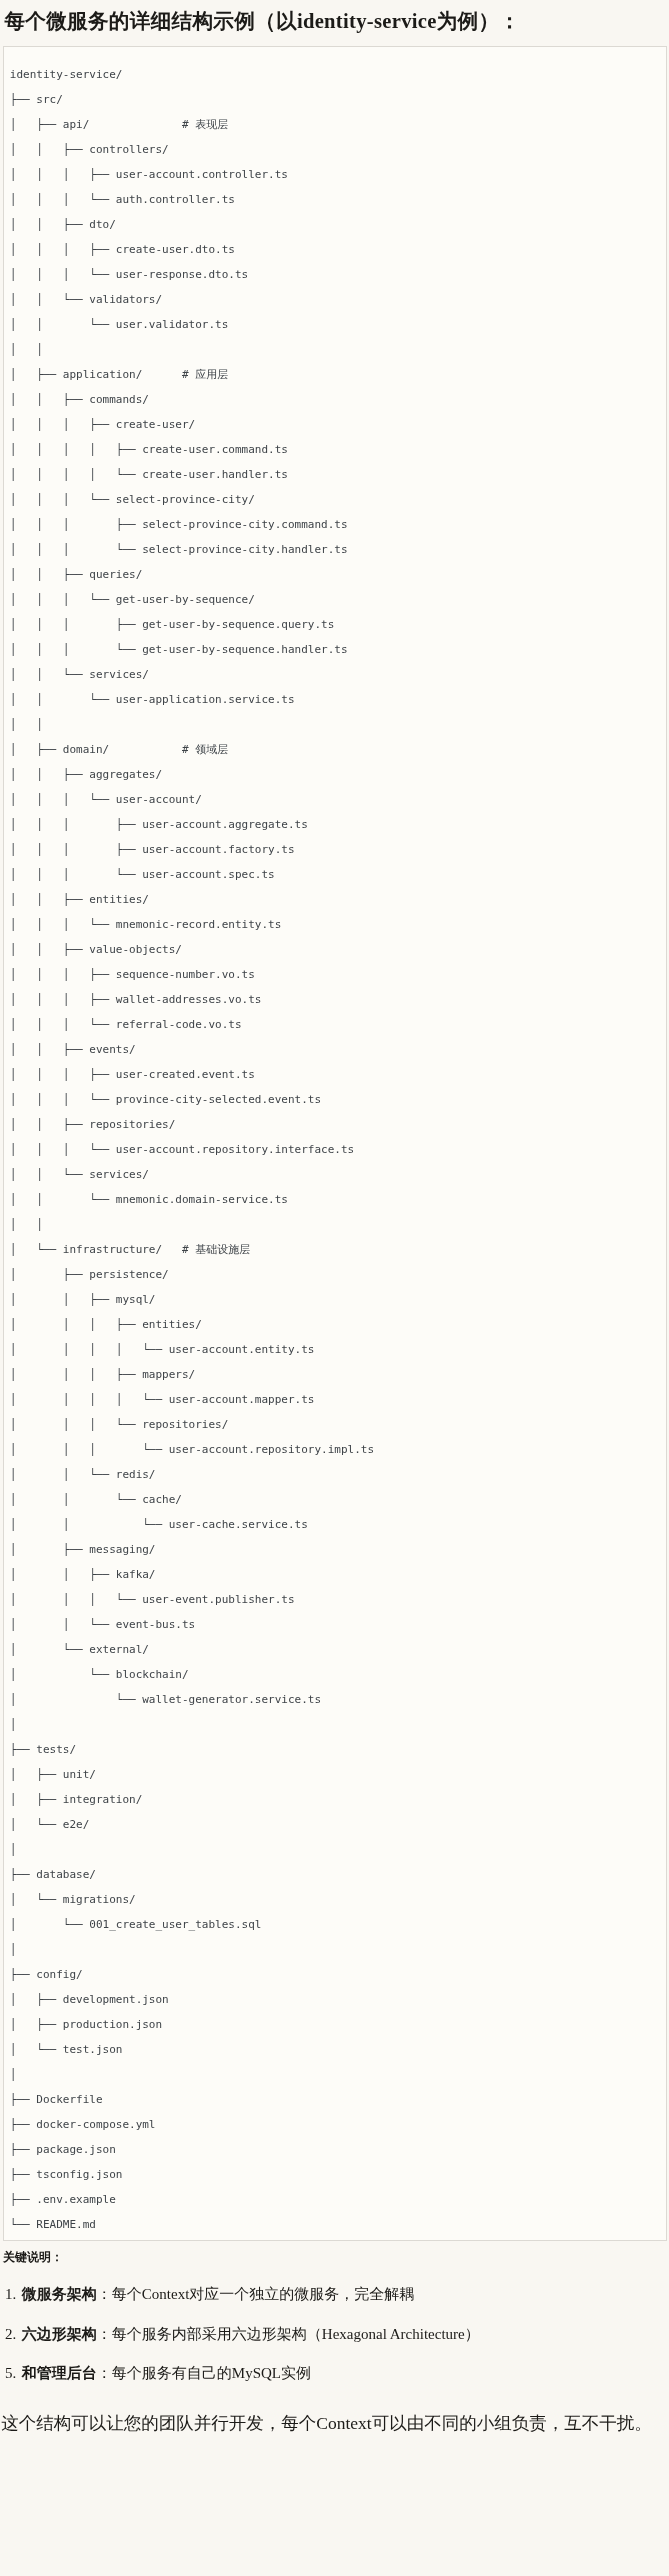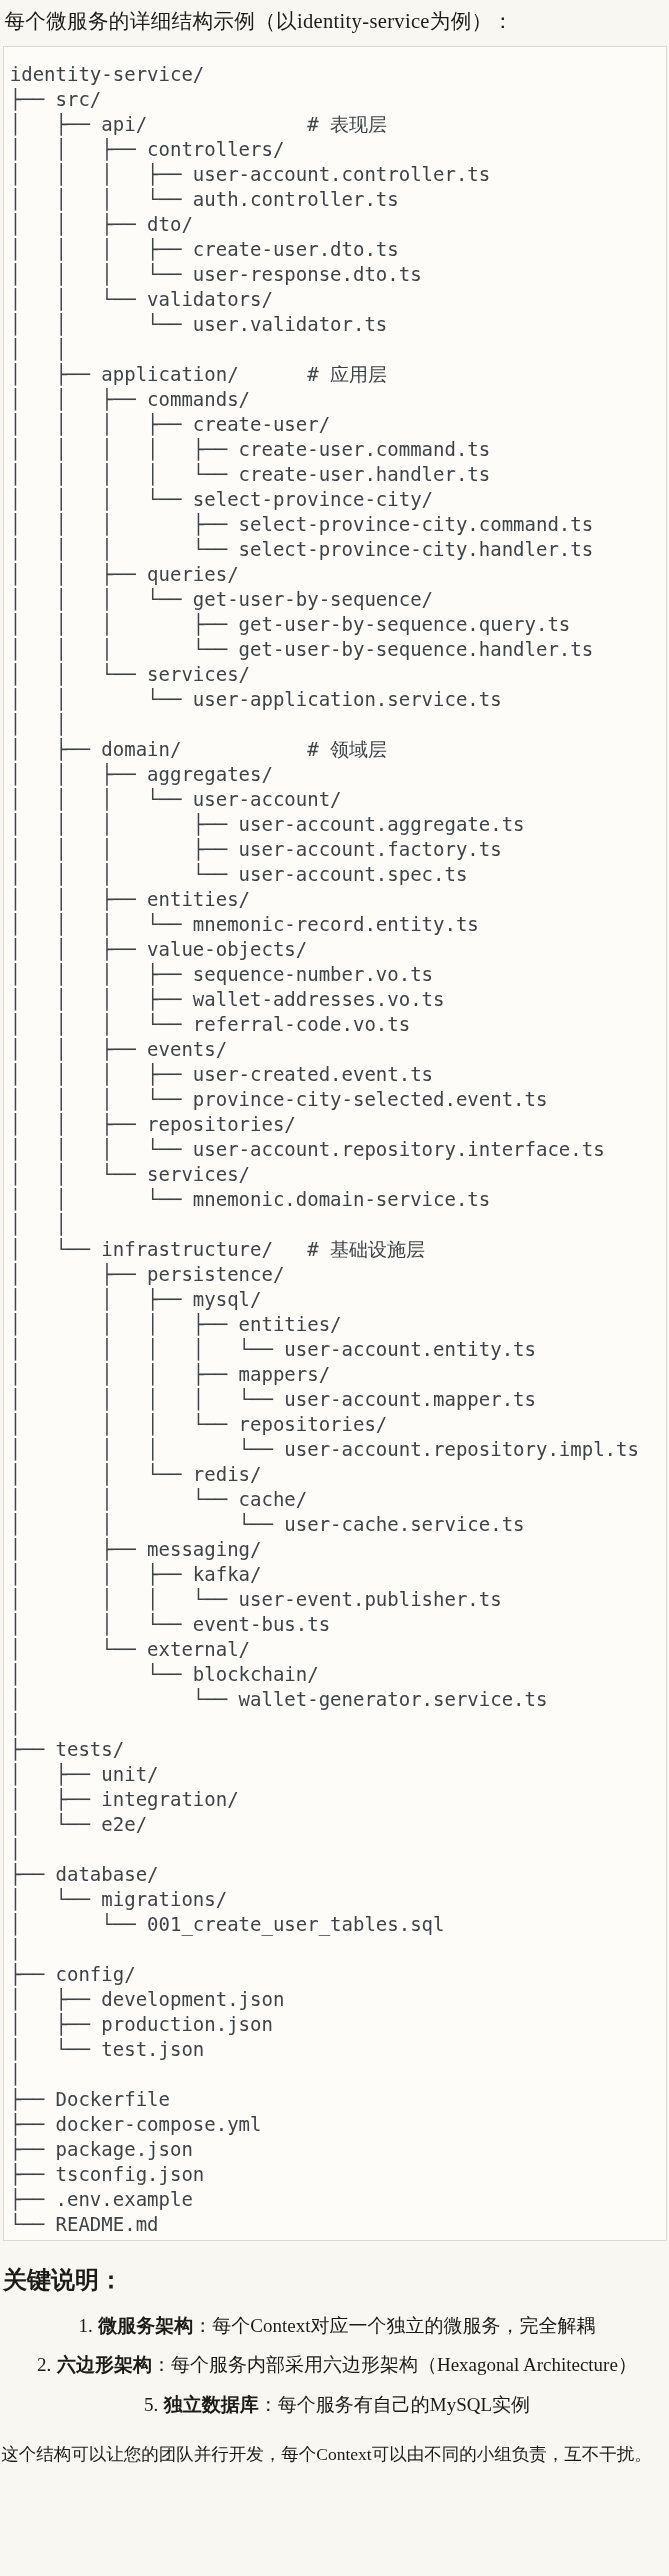--- a/index.html
+++ b/index.html
@@ -7,56 +7,55 @@
   body {
     width: 669px;
     min-height: 2576px;
     background: #f9f7f2;
     color: #1c1b18;
     font-family: "Liberation Serif", serif;
   }
   .page { width: 669px; }
   h1.page-title {
     font-size: 20.6px;
-    font-weight: 400;
+    font-weight: 700;
     line-height: 1.3;
     margin: 0;
     padding: 7.5px 5px 0 4.4px;
     letter-spacing: 0.3px;
   }
   pre.tree-block {
     margin: 12px 2.5px 0 2.5px;
     border: 1.3px solid #dcd9d3;
     background: #fdfcf8;
     color: #3e4348;
     font-family: "DejaVu Sans Mono", "Liberation Mono", monospace;
-    font-size: 19px;
+    font-size: 11px;
     line-height: 25px;
     padding: 15px 5px 3.1px 6.3px;
     white-space: pre;
     overflow: hidden;
   }
   h2.notes-heading {
-    font-size: 24px;
+    font-size: 12px;
     font-weight: 700;
-    margin: 24px 0 0 0;
+    margin: 9px 0 0 0;
     padding-left: 3.1px;
     line-height: 1.3;
   }
   ol.notes-list {
     list-style: none;
     margin: 16.3px 0 0 0;
     padding: 0 0 0 5px;
   }
   ol.notes-list li {
-    font-size: 19px;
+    font-size: 15px;
     line-height: 25px;
     margin: 0 0 14.4px 0;
     white-space: nowrap;
-    text-align: center;
   }
   ol.notes-list .num { margin-right: 5.6px; }
   ol.notes-list strong { font-weight: 700; }
   p.closing-note {
     font-size: 17.5px;
     line-height: 25px;
     margin: 25px 0 0 0;
     padding: 0 1.3px;
   }
 </style>
@@ -153,19 +152,19 @@
 ├── package.json
 ├── tsconfig.json
 ├── .env.example
 └── README.md</pre>
 
   <h2 class="notes-heading">关键说明：</h2>
 
   <ol class="notes-list">
     <li><span class="num">1.</span><strong>微服务架构</strong><span>：每个Context对应一个独立的微服务，完全解耦</span></li>
     <li><span class="num">2.</span><strong>六边形架构</strong><span>：每个服务内部采用六边形架构（Hexagonal Architecture）</span></li>
-    <li><span class="num">5.</span><strong>独立数据库</strong><span>：每个服务有自己的MySQL实例</span></li>
+    <li><span class="num">5.</span><strong>和管理后台</strong><span>：每个服务有自己的MySQL实例</span></li>
   </ol>
 
   <p class="closing-note">这个结构可以让您的团队并行开发，每个Context可以由不同的小组负责，互不干扰。</p>
 
 </div>
 
 
 </body></html>

